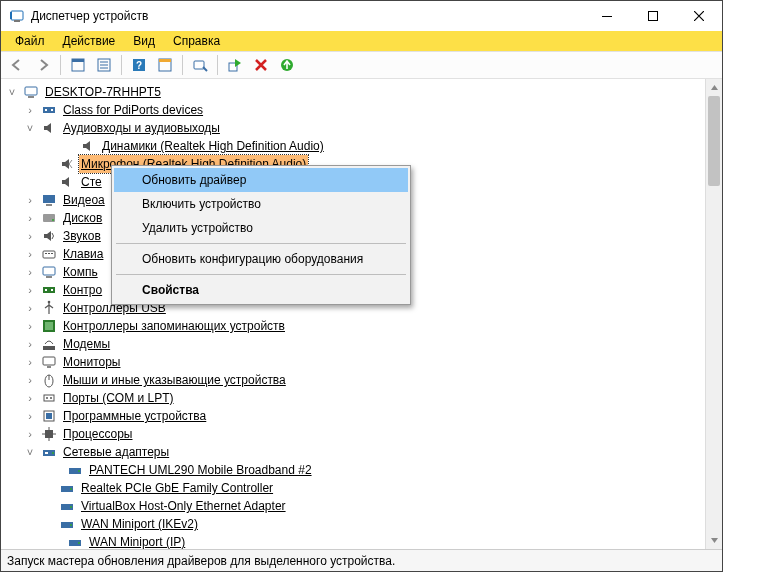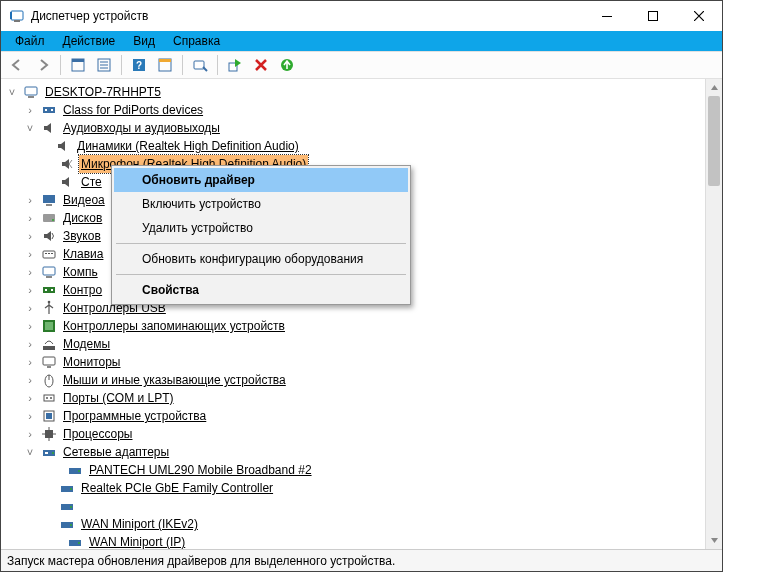--- a/index.html
+++ b/index.html
@@ -3,41 +3,41 @@
 <meta charset="utf-8">
 <style>
   * { box-sizing: border-box; }
   html, body { margin: 0; padding: 0; font-family: "Segoe UI", Tahoma, sans-serif; font-size: 12px; color: #000; }
   .window { width: 723px; height: 572px; border: 1px solid #444; background: #fff; display: flex; flex-direction: column; position: relative; }
   .titlebar { height: 30px; display: flex; align-items: center; padding: 0 0 0 8px; background: #fff; }
   .titlebar .title-icon { width: 16px; height: 16px; margin-right: 6px; }
   .titlebar .title-text { flex: 1; font-size: 12px; }
   .win-controls { display: flex; height: 100%; }
   .win-btn { width: 46px; height: 30px; display: flex; align-items: center; justify-content: center; font-family: Arial, sans-serif; }
-  .menubar { height: 20px; display: flex; align-items: center; padding: 0 6px; gap: 2px; background: #0ea5e9; }
+  .menubar { height: 20px; display: flex; align-items: center; padding: 0 6px; gap: 2px; background: #fde047; }
   .menubar .menu-item { padding: 2px 8px; }
   .toolbar { height: 28px; display: flex; align-items: center; padding: 0 4px; gap: 2px; border-top: 1px solid #e1e1e1; border-bottom: 1px solid #e1e1e1; background: #fcfcfc; }
   .tb-btn { width: 24px; height: 24px; display: flex; align-items: center; justify-content: center; border: 1px solid transparent; }
   .tb-sep { width: 1px; height: 20px; background: #ccc; margin: 0 3px; }
   .content { flex: 1; overflow: hidden; background: #fff; display: flex; }
   .tree { flex: 1; overflow: auto; padding: 4px 0; position: relative; }
   .node { white-space: nowrap; height: 18px; line-height: 18px; display: flex; align-items: center; }
   .node .exp { width: 14px; height: 14px; display: inline-flex; align-items: center; justify-content: center; color: #777; font-size: 11px; cursor: pointer; }
   .node .gap { width: 14px; display: inline-block; }
   .node .icon { width: 16px; height: 16px; margin: 0 4px; display: inline-flex; align-items: center; justify-content: center; flex-shrink: 0; }
   .node .label { padding: 0 2px; text-decoration: underline; }
   .node.selected .label { background: #fdba74; outline: 1px dotted #333; }
   .scrollbar { width: 17px; background: #f0f0f0; border-left: 1px solid #ddd; display:flex; flex-direction:column; }
   .sb-arrow { height: 17px; display:flex; align-items:center; justify-content:center; color:#555; }
   .sb-track { flex:1; position:relative; }
   .sb-thumb { position:absolute; left:2px; right:2px; top:0; height:90px; background:#c2c2c2; border-radius:2px; }
   .statusbar { height: 22px; border-top: 1px solid #ccc; display: flex; align-items: center; padding: 0 6px; background: #f6f6f6; font-size: 12px; }
   .context-menu { position: absolute; left: 110px; top: 164px; width: 300px; background: #f2f2f2; border: 1px solid #999; box-shadow: 2px 3px 5px rgba(0,0,0,0.35); padding: 2px; z-index: 10; }
   .ctx-item { padding: 5px 28px; font-size: 12px; }
-  .ctx-item.hl { background: #91c9f7; font-weight: bold; }
+  .ctx-item.hl { background: #91c9f7; }
   .ctx-sep { height: 1px; background: #bdbdbd; margin: 3px 2px; }
   svg { display: block; }
 </style>
 </head>
 <body>
 
 <div class="window">
 
   <div class="titlebar">
     <span class="title-icon">
@@ -169,21 +169,21 @@
       <div class="node" style="padding-left:22px">
         <span class="exp">˅</span>
         <span class="icon">
             <svg width="16" height="16">
               <path d="M3 6 L6 6 L10 3 L10 13 L6 10 L3 10 Z" fill="#555"></path>
             </svg>
           </span>
         <span class="label">Аудиовходы и аудиовыходы</span>
       </div>
 
-      <div class="node" style="padding-left:36px">
+      <div class="node" style="padding-left:61px">
         <span class="gap"></span>
         <span class="icon">
             <svg width="16" height="16">
               <path d="M3 6 L6 6 L10 3 L10 13 L6 10 L3 10 Z" fill="#555"></path>
             </svg>
           </span>
         <span class="label">Динамики (Realtek High Definition Audio)</span>
       </div>
 
       <div class="node selected" style="padding-left:40px">
@@ -400,20 +400,21 @@
       </div>
 
       <div class="node" style="padding-left:40px">
         <span class="gap"></span>
         <span class="icon">
             <svg width="16" height="16">
               <rect x="2" y="6" width="12" height="6" fill="#3a6ea5"></rect>
               <circle cx="12" cy="9" r="1" fill="#2faa2f"></circle>
             </svg>
           </span>
+        <span class="label">VirtualBox Host-Only Ethernet Adapter</span>
       </div>
 
       <div class="node" style="padding-left:40px">
         <span class="gap"></span>
         <span class="icon">
             <svg width="16" height="16">
               <rect x="2" y="6" width="12" height="6" fill="#3a6ea5"></rect>
               <circle cx="12" cy="9" r="1" fill="#2faa2f"></circle>
             </svg>
           </span>

